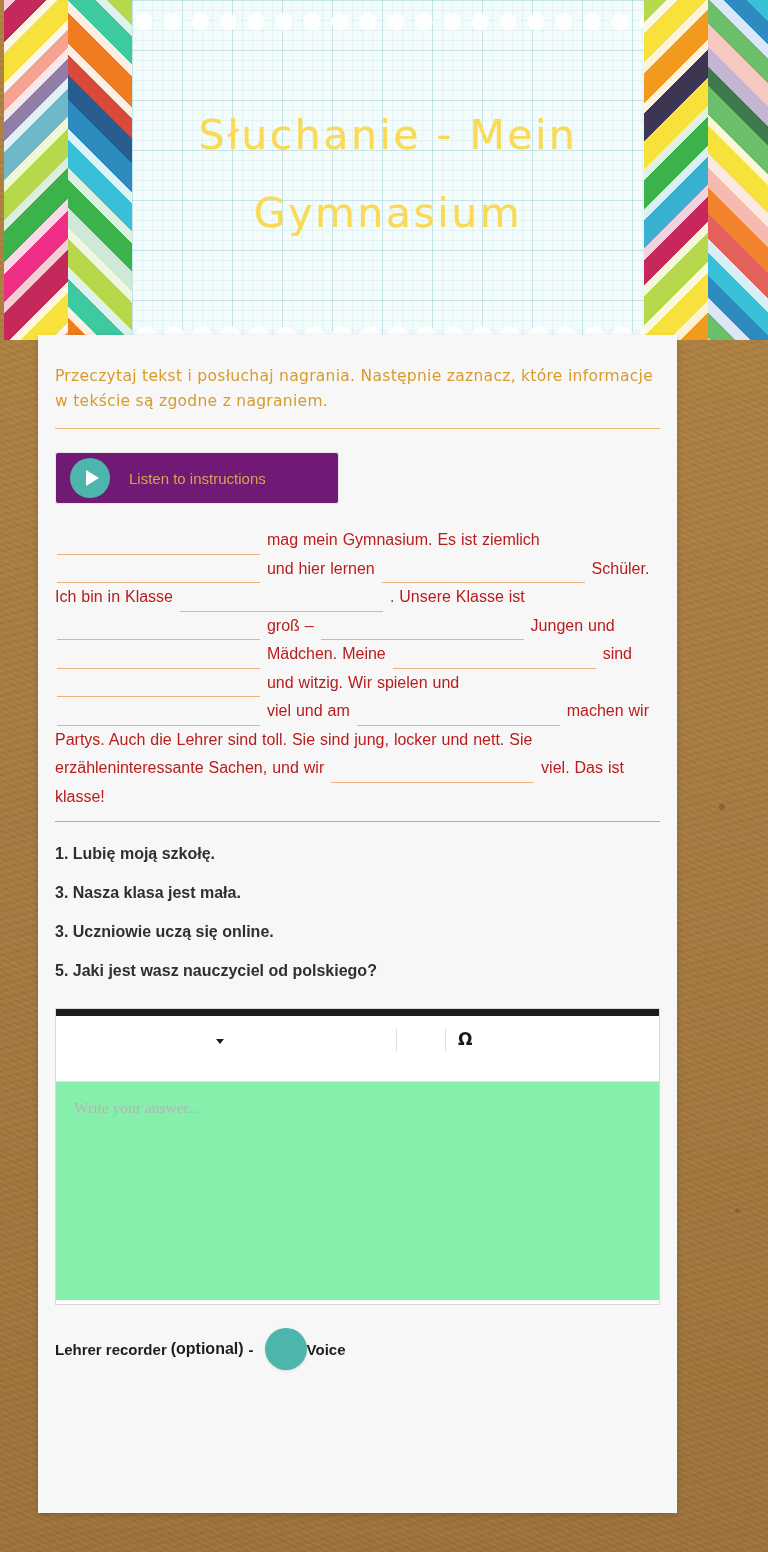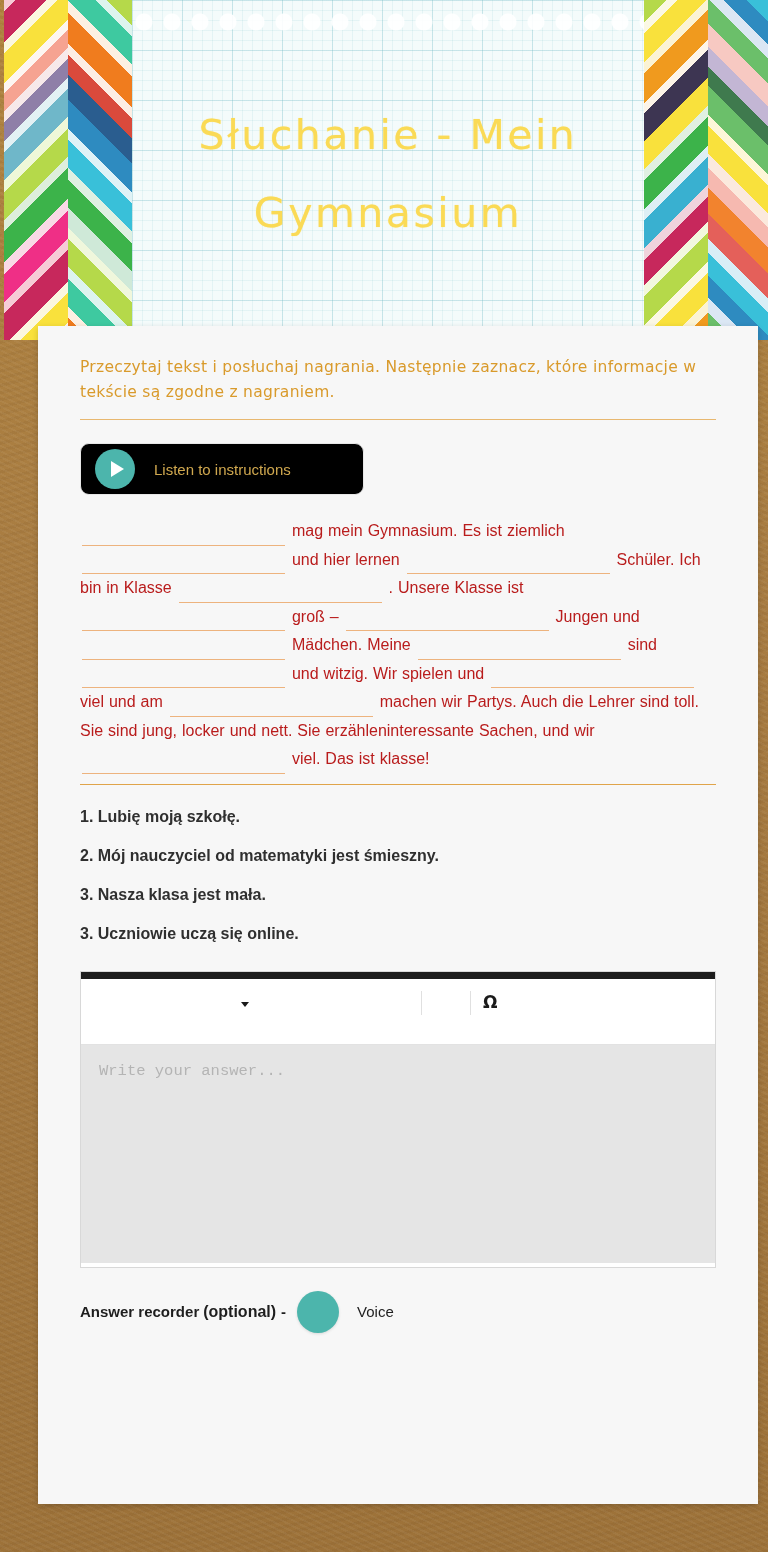--- a/index.html
+++ b/index.html
@@ -145,26 +145,26 @@
     letter-spacing: 2.5px;
     color: #fada55;
     text-shadow: 0 0 1px rgba(250,218,85,.6);
     white-space: pre-line;
   }
 
   
   #worksheet-card {
     position: absolute;
     left: 38px;
-    top: 326px;
-    width: 720px;
+    top: 335px;
+    width: 639px;
     height: 1178px;
     background: #f7f7f7;
     box-shadow: 0 2px 6px rgba(0,0,0,.18);
-    padding: 0 42px;
+    padding: 0 17px;
   }
 
   .handwritten {
     font-family: "DejaVu Sans", sans-serif;
     color: #d99a2b;
     letter-spacing: .3px;
   }
 
   #instructions-text {
     padding-top: 29px;
@@ -176,23 +176,23 @@
     height: 1px;
     background: #e8b870;
     margin-top: 14px;
   }
 
   
   #audio-player {
     margin-top: 23px;
     width: 284px;
     height: 52px;
-    background: #000000;
+    background: #701a75;
     border: 1px solid #e7e7e7;
-    border-radius: 9px;
+    border-radius: 3px;
     display: flex;
     align-items: center;
     padding-left: 14px;
   }
   #play-button {
     width: 40px; height: 40px;
     border-radius: 50%;
     background: #4cb5ac;
     display: flex;
     align-items: center;
@@ -296,24 +296,24 @@
     color: #1a1a1a;
     cursor: pointer;
   }
   #answer-textarea {
     width: 100%;
     height: 218px;
     border: 0;
     outline: 0;
     resize: none;
     padding: 17px 18px;
-    font-family: Liberation Mono, monospace;
+    font-family: Liberation Serif, serif;
     font-size: 15.5px;
     color: #333;
-    background: #e5e5e5;
+    background: #86efac;
   }
   #answer-textarea::placeholder { color: #b4b4b4; }
 
   
   #recorder-row {
     margin-top: 23px;
     display: flex;
     align-items: center;
     font-size: 15px;
     color: #1e1e1e;
@@ -323,21 +323,21 @@
   #recorder-dash { font-weight: bold; margin-left: 5px; }
   #record-button {
     width: 42px; height: 42px;
     border-radius: 50%;
     background: #4cb5ac;
     margin-left: 11px;
     cursor: pointer;
     flex: 0 0 auto;
     box-shadow: 0 1px 3px rgba(0,0,0,.12);
   }
-  #voice-label { font-weight: normal; margin-left: 18px; }
+  #voice-label { font-weight: bold; }
 </style>
 </head>
 <body>
 
 <div id="cork-bg"></div>
 
 <div id="header">
   <div class="graph-paper"></div>
 
   <div class="chevron-panel left">
@@ -367,37 +367,37 @@
     </div>
     <span id="audio-label">Listen to instructions</span>
   </div>
 
   <div id="cloze-paragraph"><span class="blank"></span><span> mag mein Gymnasium. Es ist ziemlich </span><span class="blank"></span><span> und hier lernen </span><span class="blank"></span><span> Schüler. Ich bin in Klasse </span><span class="blank"></span><span> . Unsere Klasse ist </span><span class="blank"></span><span> groß – </span><span class="blank"></span><span> Jungen und </span><span class="blank"></span><span> Mädchen. Meine </span><span class="blank"></span><span> sind </span><span class="blank"></span><span> und witzig. Wir spielen und </span><span class="blank"></span><span> viel und am </span><span class="blank"></span><span> machen wir Partys. Auch die Lehrer sind toll. Sie sind jung, locker und nett. Sie erzähleninteressante Sachen, und wir </span><span class="blank"></span><span> viel. Das ist klasse! </span></div>
 
   <div id="translate-divider"></div>
 
   <div id="sentence-list">
       <div class="sentence">1. Lubię moją szkołę.</div>
-      <div class="sentence">2. Mój nauczyciel od matematyki jest śmieszny.</div>
       <div class="sentence">3. Nasza klasa jest mała.</div>
       <div class="sentence">3. Uczniowie uczą się online.</div>
+      <div class="sentence">5. Jaki jest wasz nauczyciel od polskiego?</div>
     </div>
 
   <div id="editor-wrap">
     <div id="editor-topbar"></div>
     <div id="editor-toolbar">
       <div class="tb-caret"></div>
       <div class="tb-sep s1"></div>
       <div class="tb-sep s2"></div>
       <div class="tb-omega">Ω</div>
     </div>
     <textarea id="answer-textarea" placeholder="Write your answer..." style=""></textarea>
   </div>
 
   <div id="recorder-row">
-    <span id="recorder-label">Answer recorder</span>
+    <span id="recorder-label">Lehrer recorder</span>
     <span id="recorder-optional">(optional)</span>
     <span id="recorder-dash">-</span>
     <div id="record-button"></div>
     <span id="voice-label">Voice</span>
   </div>
 
 </div>
 
 </body></html>

